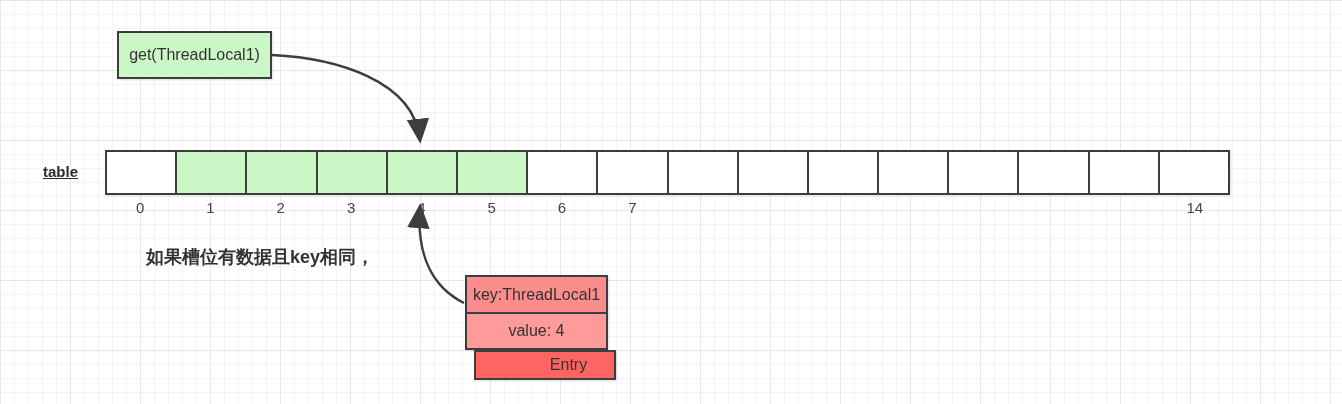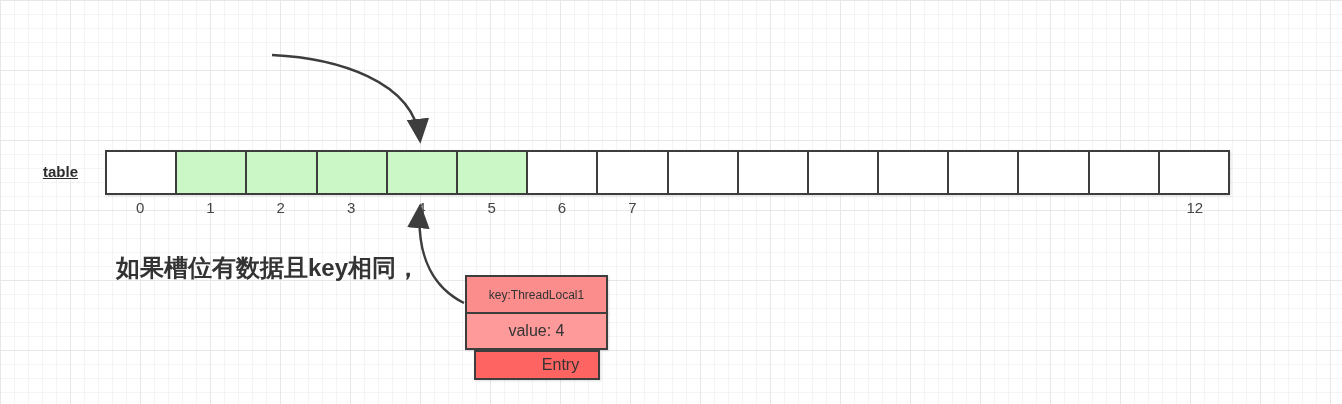--- a/index.html
+++ b/index.html
@@ -42,43 +42,46 @@
   .cell:first-child{border-left:none;}
   .cell.green{background:var(--green,#cbf7c6);}
   .index-row{
     position:absolute;left:105px;top:199px;width:1125px;height:20px;
     display:flex;
   }
   .index-row .idx{
     flex:1;text-align:center;font-size:15px;color:#444;
   }
   .annotation{
-    position:absolute;left:100px;top:255px;width:320px;
-    text-align:right;font-weight:bold;font-size:24px;line-height:26px;color:#333;
+    position:absolute;left:100px;top:244px;width:320px;
+    text-align:center;font-weight:bold;font-size:18px;line-height:26px;color:#333;
   }
   .entry-key{
     left:465px;top:275px;width:143px;height:39px;
-    background:var(--salmon_key,#fb8d8c);font-size:12px;
+    background:var(--salmon_key,#fb8d8c);font-size:16px;
   }
   .entry-value{
     left:465px;top:312px;width:143px;height:38px;
     background:var(--salmon_value,#fe9a99);font-size:16px;
   }
   .entry-type{
-    left:474px;top:350px;width:126px;height:30px;
+    left:474px;top:350px;width:142px;height:30px;
     background:var(--red_entry,#fe6562);font-size:16px;padding-left:47px;
   }
   svg.arrows{position:absolute;left:0;top:0;pointer-events:none;}
   .arrow-path{fill:none;stroke:var(--border,#3d3d3d);stroke-width:2.5;}
 </style>
 </head>
 <body>
 
 <div class="canvas">
 
+  <div class="box call-box">
+    <span>get(ThreadLocal1)</span>
+  </div>
 
   <div class="table-label">table</div>
 
   <div class="table-row">
     <div class="cell"></div>
     <div class="cell green"></div>
     <div class="cell green"></div>
     <div class="cell green"></div>
     <div class="cell green"></div>
     <div class="cell green"></div>
@@ -103,21 +106,21 @@
     <div class="idx">5</div>
     <div class="idx">6</div>
     <div class="idx">7</div>
     <div class="idx"></div>
     <div class="idx"></div>
     <div class="idx"></div>
     <div class="idx"></div>
     <div class="idx"></div>
     <div class="idx"></div>
     <div class="idx"></div>
-    <div class="idx">12</div>
+    <div class="idx">14</div>
   </div>
 
   <div class="annotation">
     <div>如果槽位有数据且key相同，</div>
   </div>
 
   <div class="box entry-key">
     <span>key:ThreadLocal1</span>
   </div>
   <div class="box entry-value">

